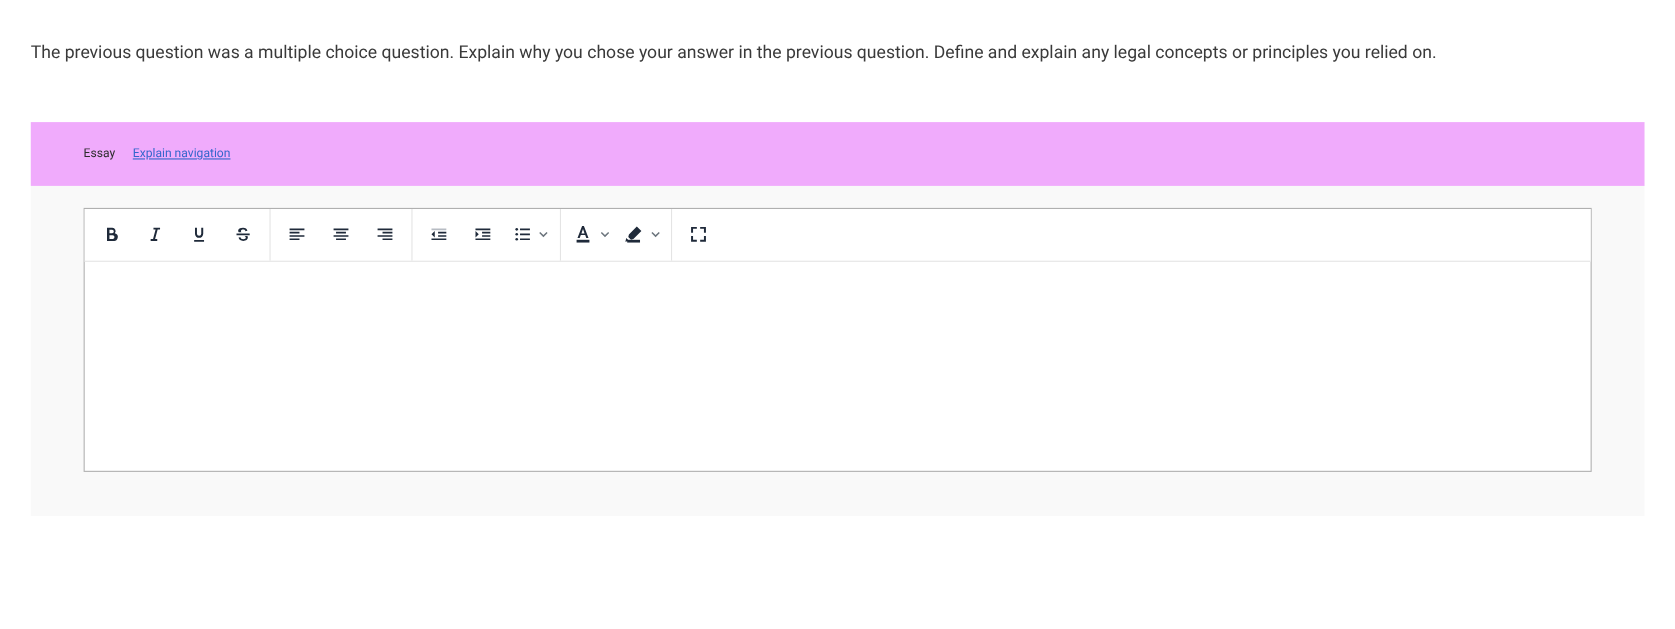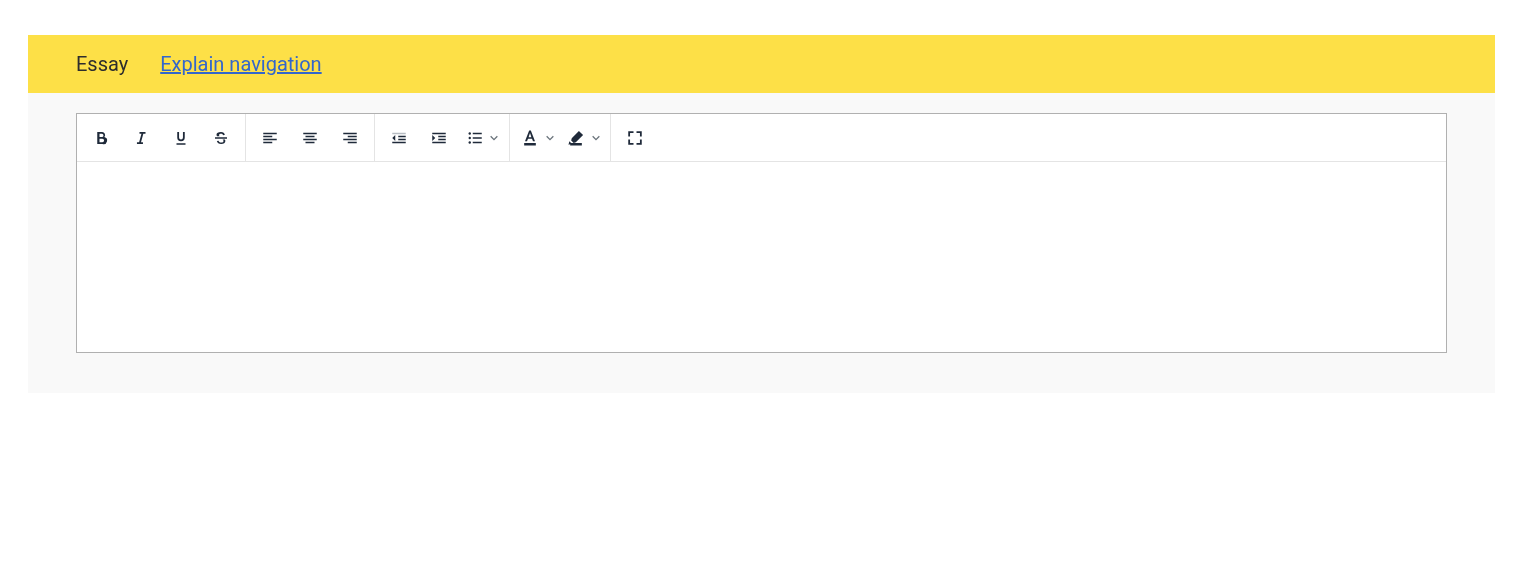--- a/index.html
+++ b/index.html
@@ -20,27 +20,27 @@
     line-height: 1.6;
     margin: 0 0 50px 0;
     max-width: 1460px;
   }
   .editor-block {
     background: #f9f9f9;
     margin: 0;
     padding-bottom: 40px;
   }
   .editor-header {
-    background: #fde047;
+    background: #f0abfc;
     height: 58px;
     display: flex;
     align-items: center;
     padding: 0 48px;
-    gap: 32px;
-    font-size: 20px;
+    gap: 16px;
+    font-size: 11px;
   }
   .label-essay {
     color: #2d2d2d;
   }
   .nav-link {
     color: #3366cc;
     text-decoration: underline;
   }
   .editor-wrap {
     padding: 20px 48px 0 48px;
@@ -86,20 +86,21 @@
     cursor: text;
   }
   .icon-ink { fill:#1f2a3a; }
   .caret path { stroke:#6c757d; fill:none; stroke-width:1.6; }
 </style>
 </head>
 <body>
 
 <div class="page">
 
+  <p class="question-text">The previous question was a multiple choice question. Explain why you chose your answer in the previous question. Define and explain any legal concepts or principles you relied on.</p>
 
   <div class="editor-block">
 
     <div class="editor-header">
       <span class="label-essay">Essay</span>
       <a href="#" class="nav-link">Explain navigation </a>
     </div>
 
     <div class="editor-wrap">
       <div class="editor-box">

